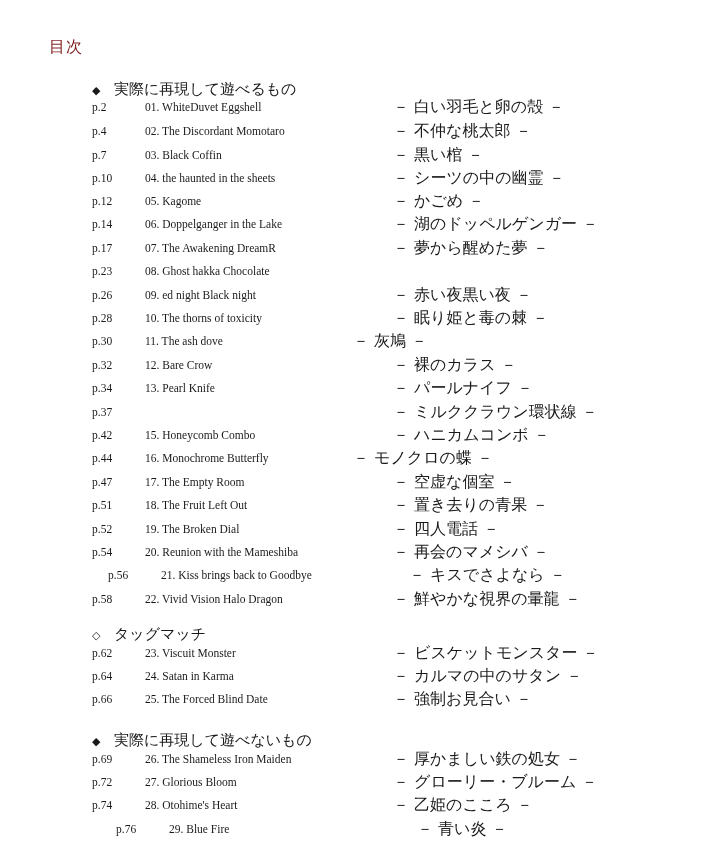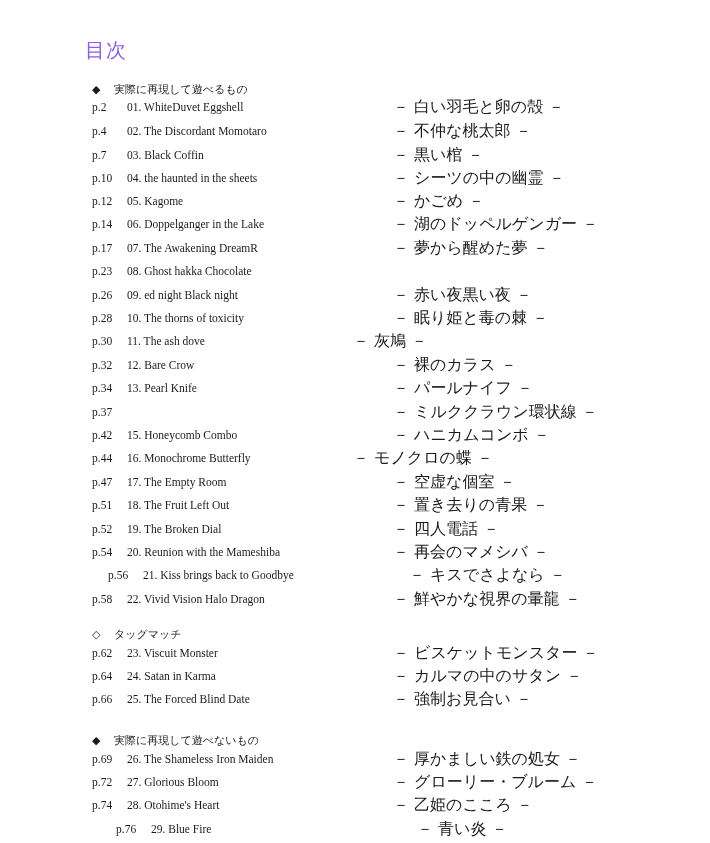--- a/index.html
+++ b/index.html
@@ -1,26 +1,26 @@
 <!DOCTYPE html>
 <html><head>
   <meta charset="utf-8">
   <style>
     html, body { margin: 0; padding: 0; background: #ffffff; }
     body { width: 710px; height: 843px; position: relative; overflow: hidden;
            font-family: "Liberation Serif", "DejaVu Serif", serif; color: #1a1a1a; }
     .page-title { position: absolute; left: 49px; top: 37px; font-family: "DejaVu Sans", sans-serif;
-                  font-size: 20px; color: #8b5cf6; letter-spacing: 1px; margin-left: 36px; }
+                  font-size: 16px; color: #7f1d1d; letter-spacing: 1px; }
     .section-head { position: absolute; left: 92px; font-size: 11.5px; font-family: "DejaVu Sans", sans-serif;
                     height: 16px; line-height: 16px; white-space: nowrap; }
     .section-head .mark { display: inline-block; width: 14px; margin-right: 8px; font-size: 11px; }
-    .section-head .label { font-size: 11px; }
+    .section-head .label { font-size: 15px; }
     .row { position: absolute; left: 92px; height: 16px; line-height: 16px; width: 560px; white-space: nowrap; font-size: 11.5px; }
     .row .page { position: absolute; left: 0; }
-    .row .title { position: absolute; left: 35px; }
+    .row .title { position: absolute; left: 53px; }
     .row .jp { position: absolute; left: 301px; font-family: "DejaVu Sans", sans-serif; font-size: 16px; }
     .row.early .jp { left: 261px; }
   </style>
 </head>
 <body>
 
 <div class="page-title">目次</div>
 <div id="toc">
     <div class="section-head" style="top: 81px;"><span class="mark">◆</span><span class="label">実際に再現して遊べるもの</span></div>
     <div class="row" style="top: 99px;">

